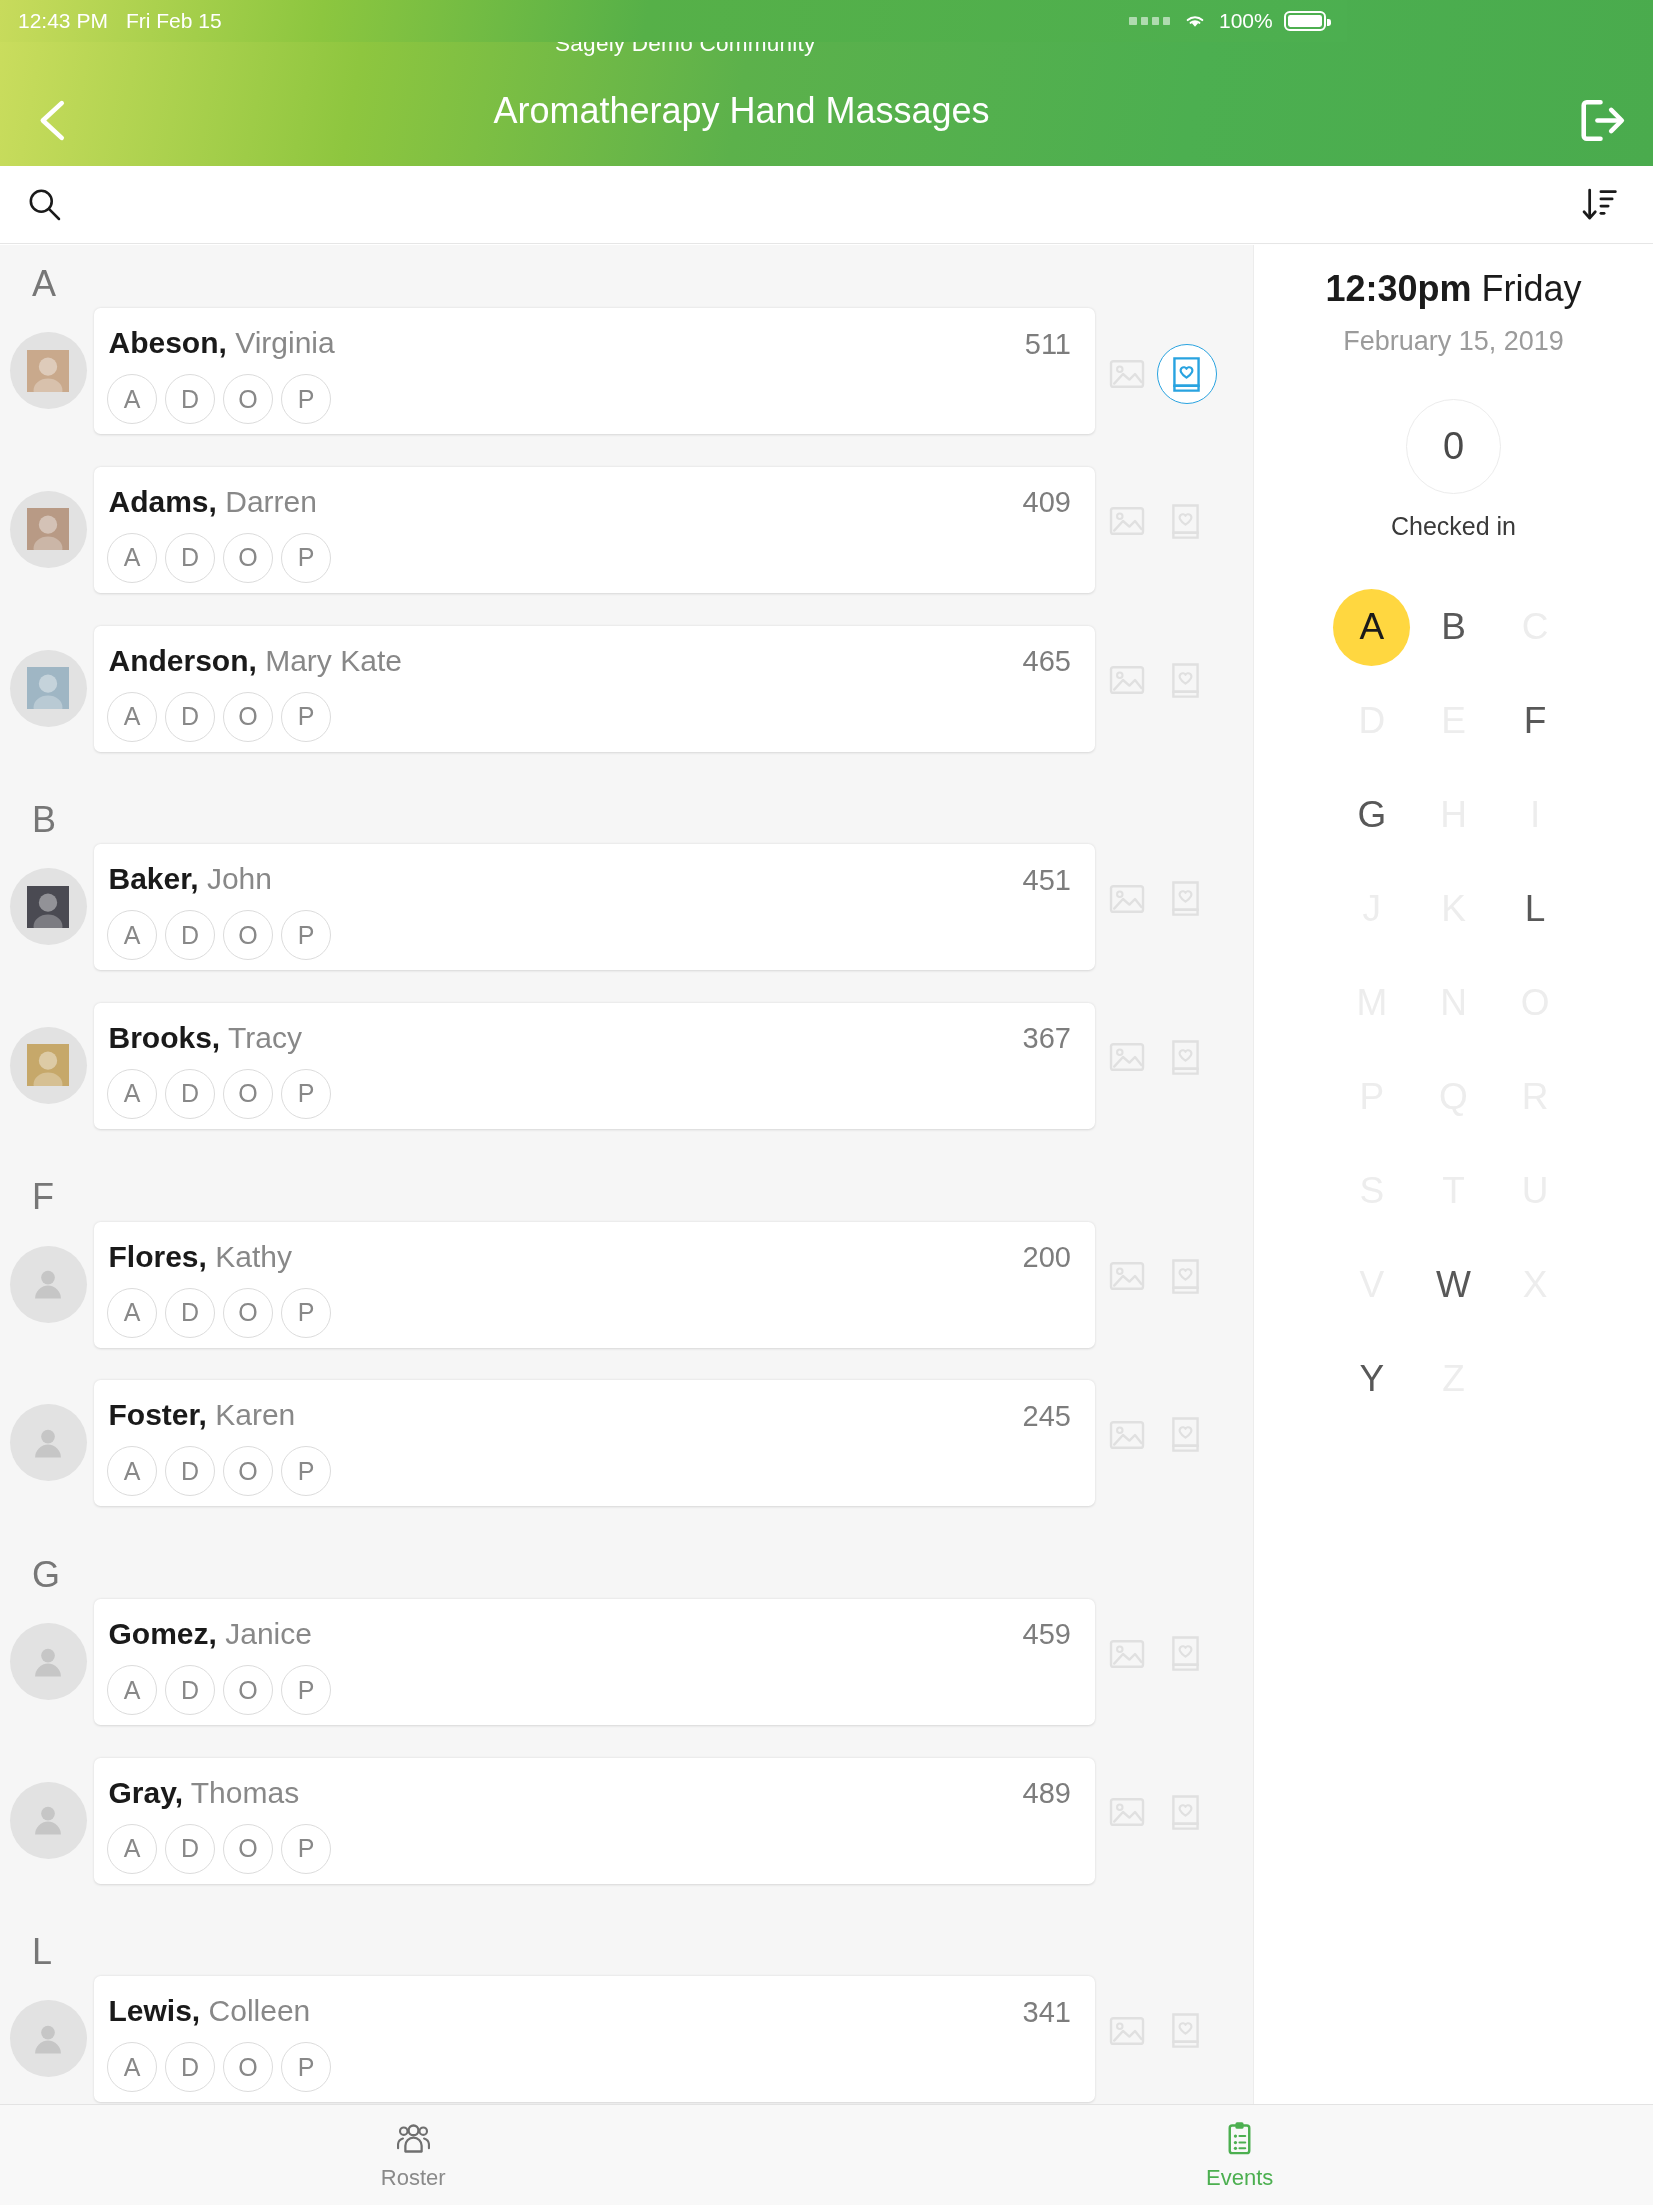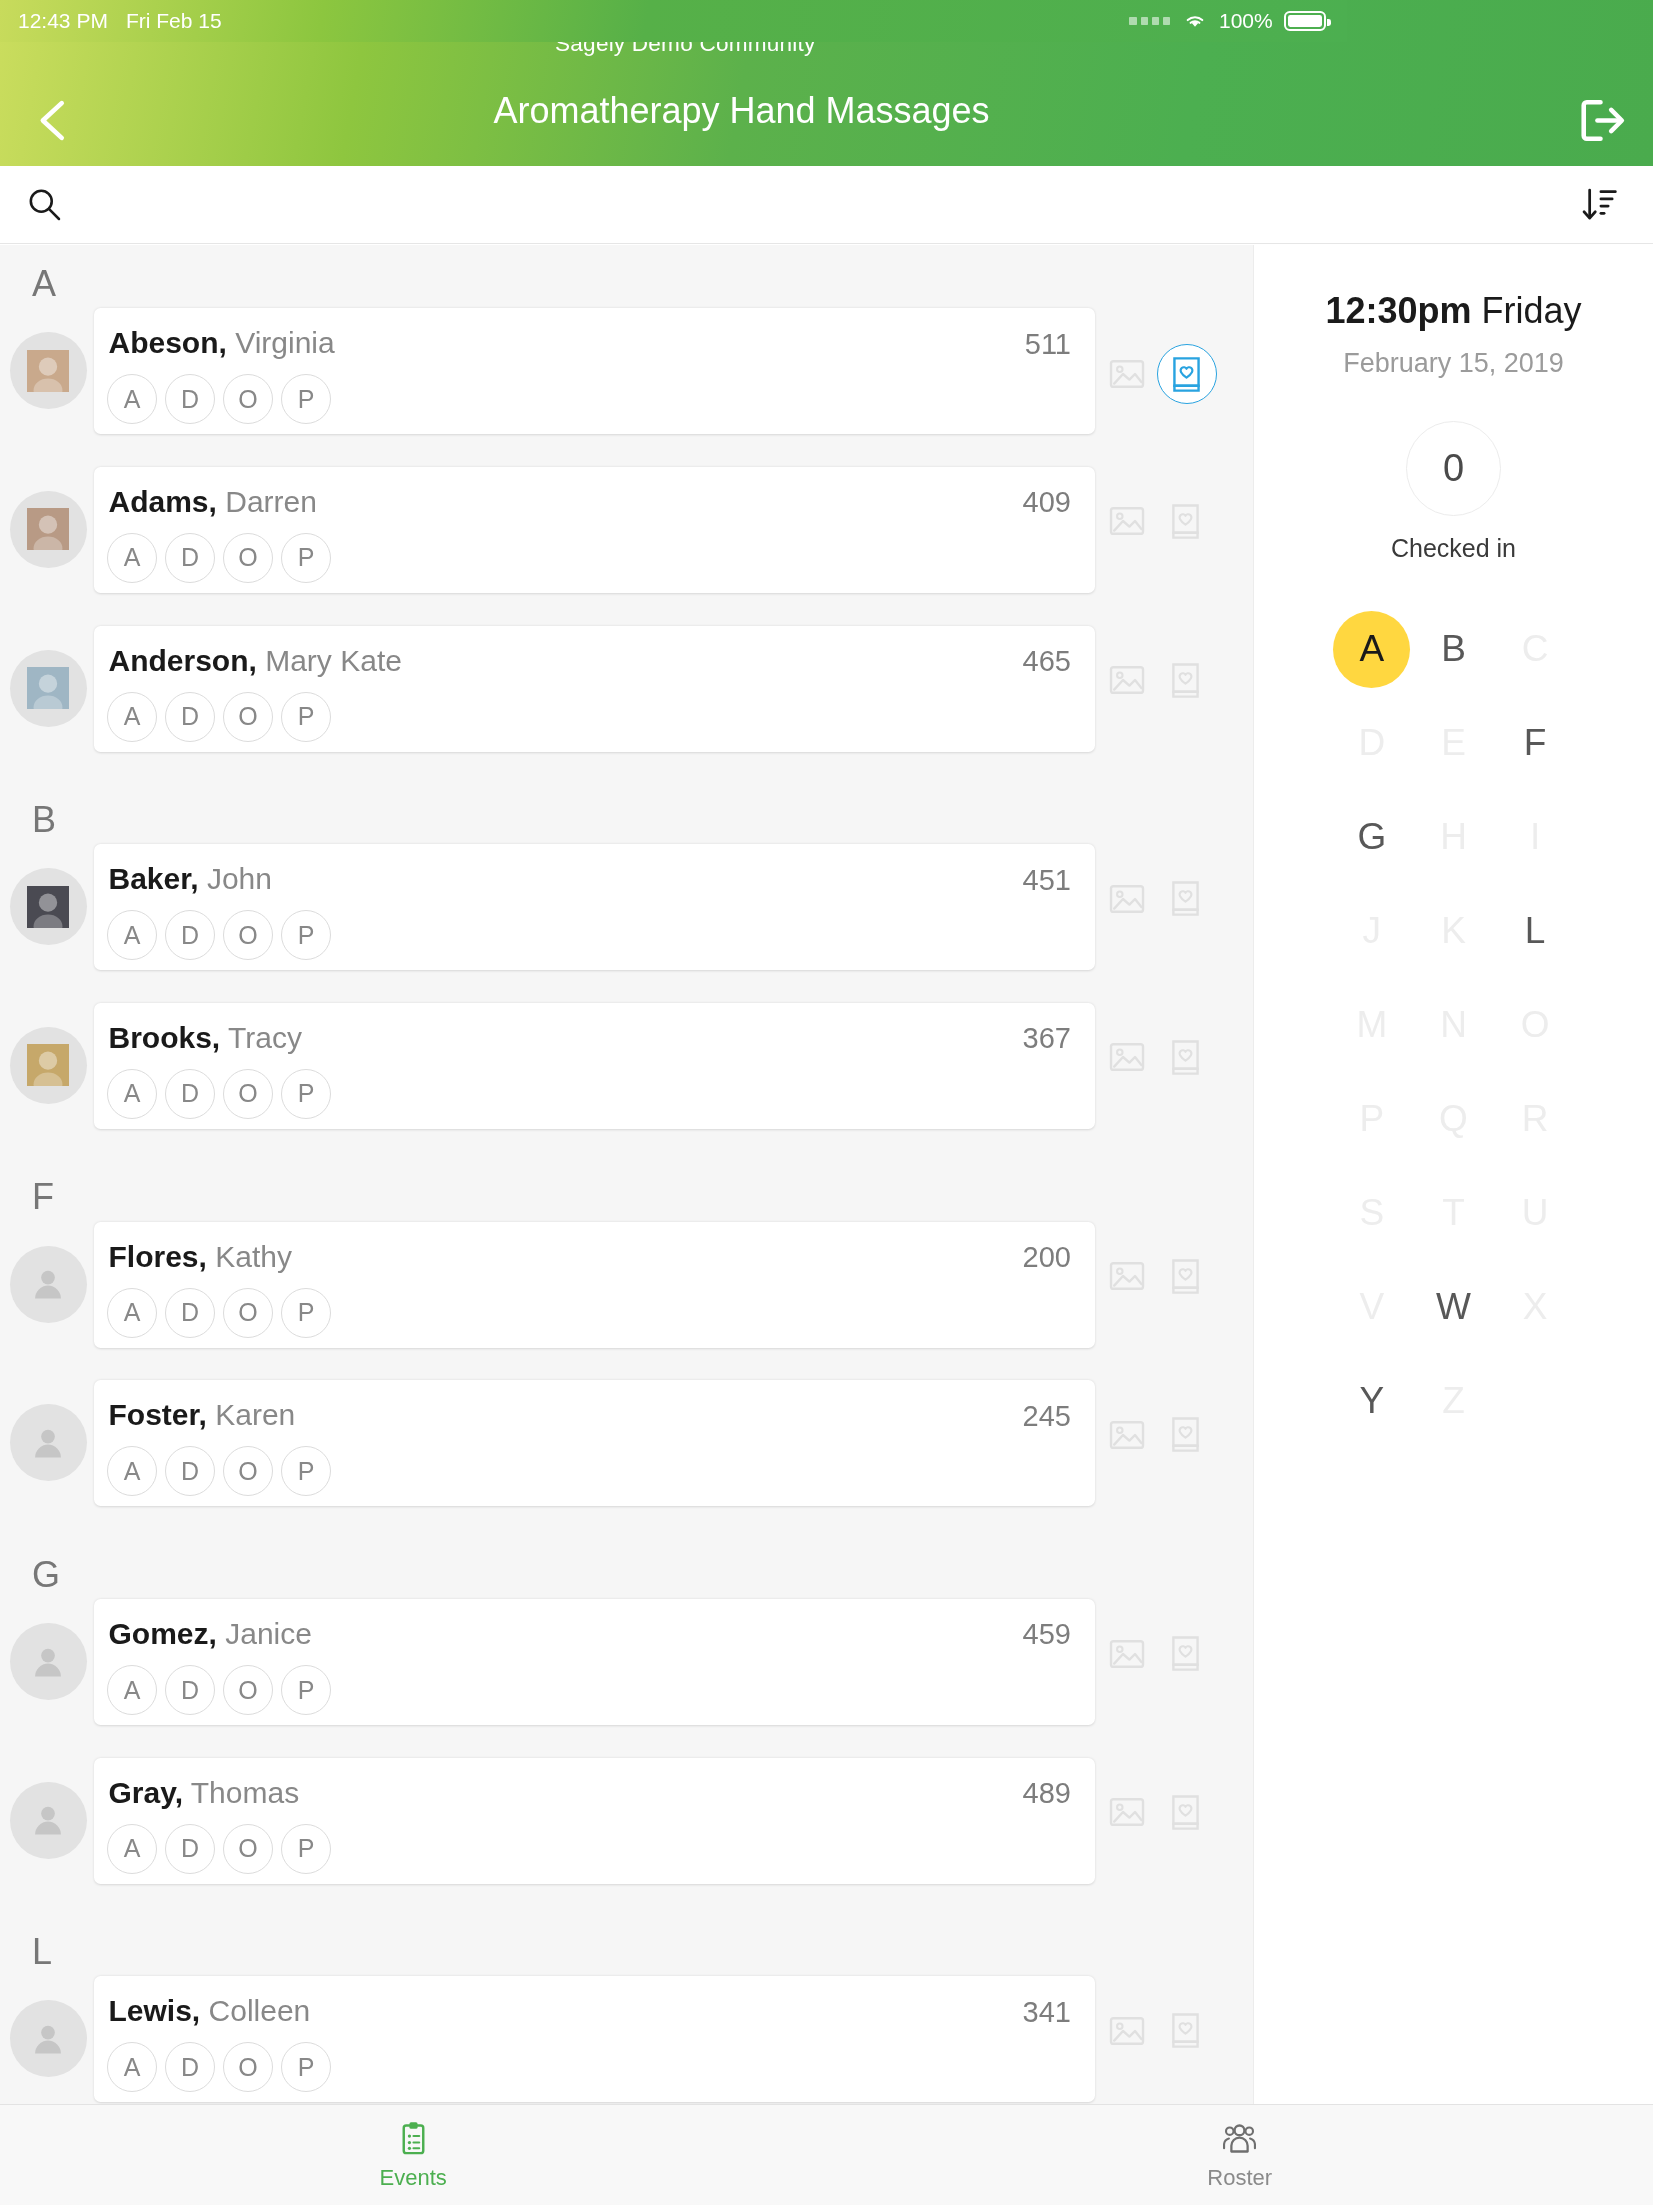--- a/index.html
+++ b/index.html
@@ -113,21 +113,21 @@
   .ic-book-active {
     width: 60px; height: 60px; border-radius: 50%;
     border: 1.6px solid #29a3e0; background: #fff;
     display: flex; align-items: center; justify-content: center;
     margin-left: -14.5px; cursor: pointer;
   }
   .ic-book-active svg { width: 29px; height: 37px; }
 
   
   .side {
-    flex: 1; height: 100%; background: #ffffff; padding-top: 45px;
+    flex: 1; height: 100%; background: #ffffff; padding-top: 23px;
   }
   .side-time { text-align: center; font-size: 36px; color: #1b1b1b; }
   .side-time b { font-weight: 600; }
   .side-time span { font-weight: 400; }
   .side-date { text-align: center; font-size: 27px; color: #9b9b9b; margin-top: 16px; }
   .counters { display: flex; justify-content: center; gap: 86px; margin-top: 42px; }
   .counter { text-align: center; }
   .counter .circle {
     width: 95px; height: 95px; border-radius: 50%;
     border: 1.6px solid #ececec; margin: 0 auto;
@@ -584,38 +584,38 @@
         <div>V</div>
         <div class="on">W</div>
         <div>X</div>
         <div class="on">Y</div>
         <div>Z</div>
       </div>
   </div>
 </div>
 
 <div class="tabbar">
+  <div class="tab inactive">
+    <svg viewBox="0 0 48 48">
+      <circle cx="24" cy="14" r="6" fill="none" stroke="#6f6f6f" stroke-width="2.8"></circle>
+      <circle cx="12" cy="15" r="4.6" fill="none" stroke="#6f6f6f" stroke-width="2.6"></circle>
+      <circle cx="36" cy="15" r="4.6" fill="none" stroke="#6f6f6f" stroke-width="2.6"></circle>
+      <path d="M14 40 v-7 a10 10 0 0 1 20 0 v7 z" fill="none" stroke="#6f6f6f" stroke-width="2.8" stroke-linejoin="round"></path>
+      <path d="M5 36 v-5 a8 8 0 0 1 6 -7" fill="none" stroke="#6f6f6f" stroke-width="2.6" stroke-linecap="round"></path>
+      <path d="M43 36 v-5 a8 8 0 0 0 -6 -7" fill="none" stroke="#6f6f6f" stroke-width="2.6" stroke-linecap="round"></path>
+    </svg>
+    <div class="tlbl">Roster</div>
+  </div>
   <div class="tab active">
     <svg viewBox="0 0 48 48">
       <rect x="12" y="8" width="24" height="34" rx="3" fill="none" stroke="#4caf50" stroke-width="3"></rect>
       <rect x="19" y="4" width="10" height="8" rx="2" fill="#4caf50"></rect>
       <circle cx="19" cy="21" r="2" fill="#4caf50"></circle>
         <line x1="24" y1="21" x2="31" y2="21" stroke="#4caf50" stroke-width="2.6" stroke-linecap="round"></line>
       <circle cx="19" cy="29" r="2" fill="#4caf50"></circle>
         <line x1="24" y1="29" x2="31" y2="29" stroke="#4caf50" stroke-width="2.6" stroke-linecap="round"></line>
       <circle cx="19" cy="36" r="2" fill="#4caf50"></circle>
         <line x1="24" y1="36" x2="31" y2="36" stroke="#4caf50" stroke-width="2.6" stroke-linecap="round"></line>
     </svg>
     <div class="tlbl">Events</div>
   </div>
-  <div class="tab inactive">
-    <svg viewBox="0 0 48 48">
-      <circle cx="24" cy="14" r="6" fill="none" stroke="#6f6f6f" stroke-width="2.8"></circle>
-      <circle cx="12" cy="15" r="4.6" fill="none" stroke="#6f6f6f" stroke-width="2.6"></circle>
-      <circle cx="36" cy="15" r="4.6" fill="none" stroke="#6f6f6f" stroke-width="2.6"></circle>
-      <path d="M14 40 v-7 a10 10 0 0 1 20 0 v7 z" fill="none" stroke="#6f6f6f" stroke-width="2.8" stroke-linejoin="round"></path>
-      <path d="M5 36 v-5 a8 8 0 0 1 6 -7" fill="none" stroke="#6f6f6f" stroke-width="2.6" stroke-linecap="round"></path>
-      <path d="M43 36 v-5 a8 8 0 0 0 -6 -7" fill="none" stroke="#6f6f6f" stroke-width="2.6" stroke-linecap="round"></path>
-    </svg>
-    <div class="tlbl">Roster</div>
-  </div>
 </div>
 
 
 </body></html>

